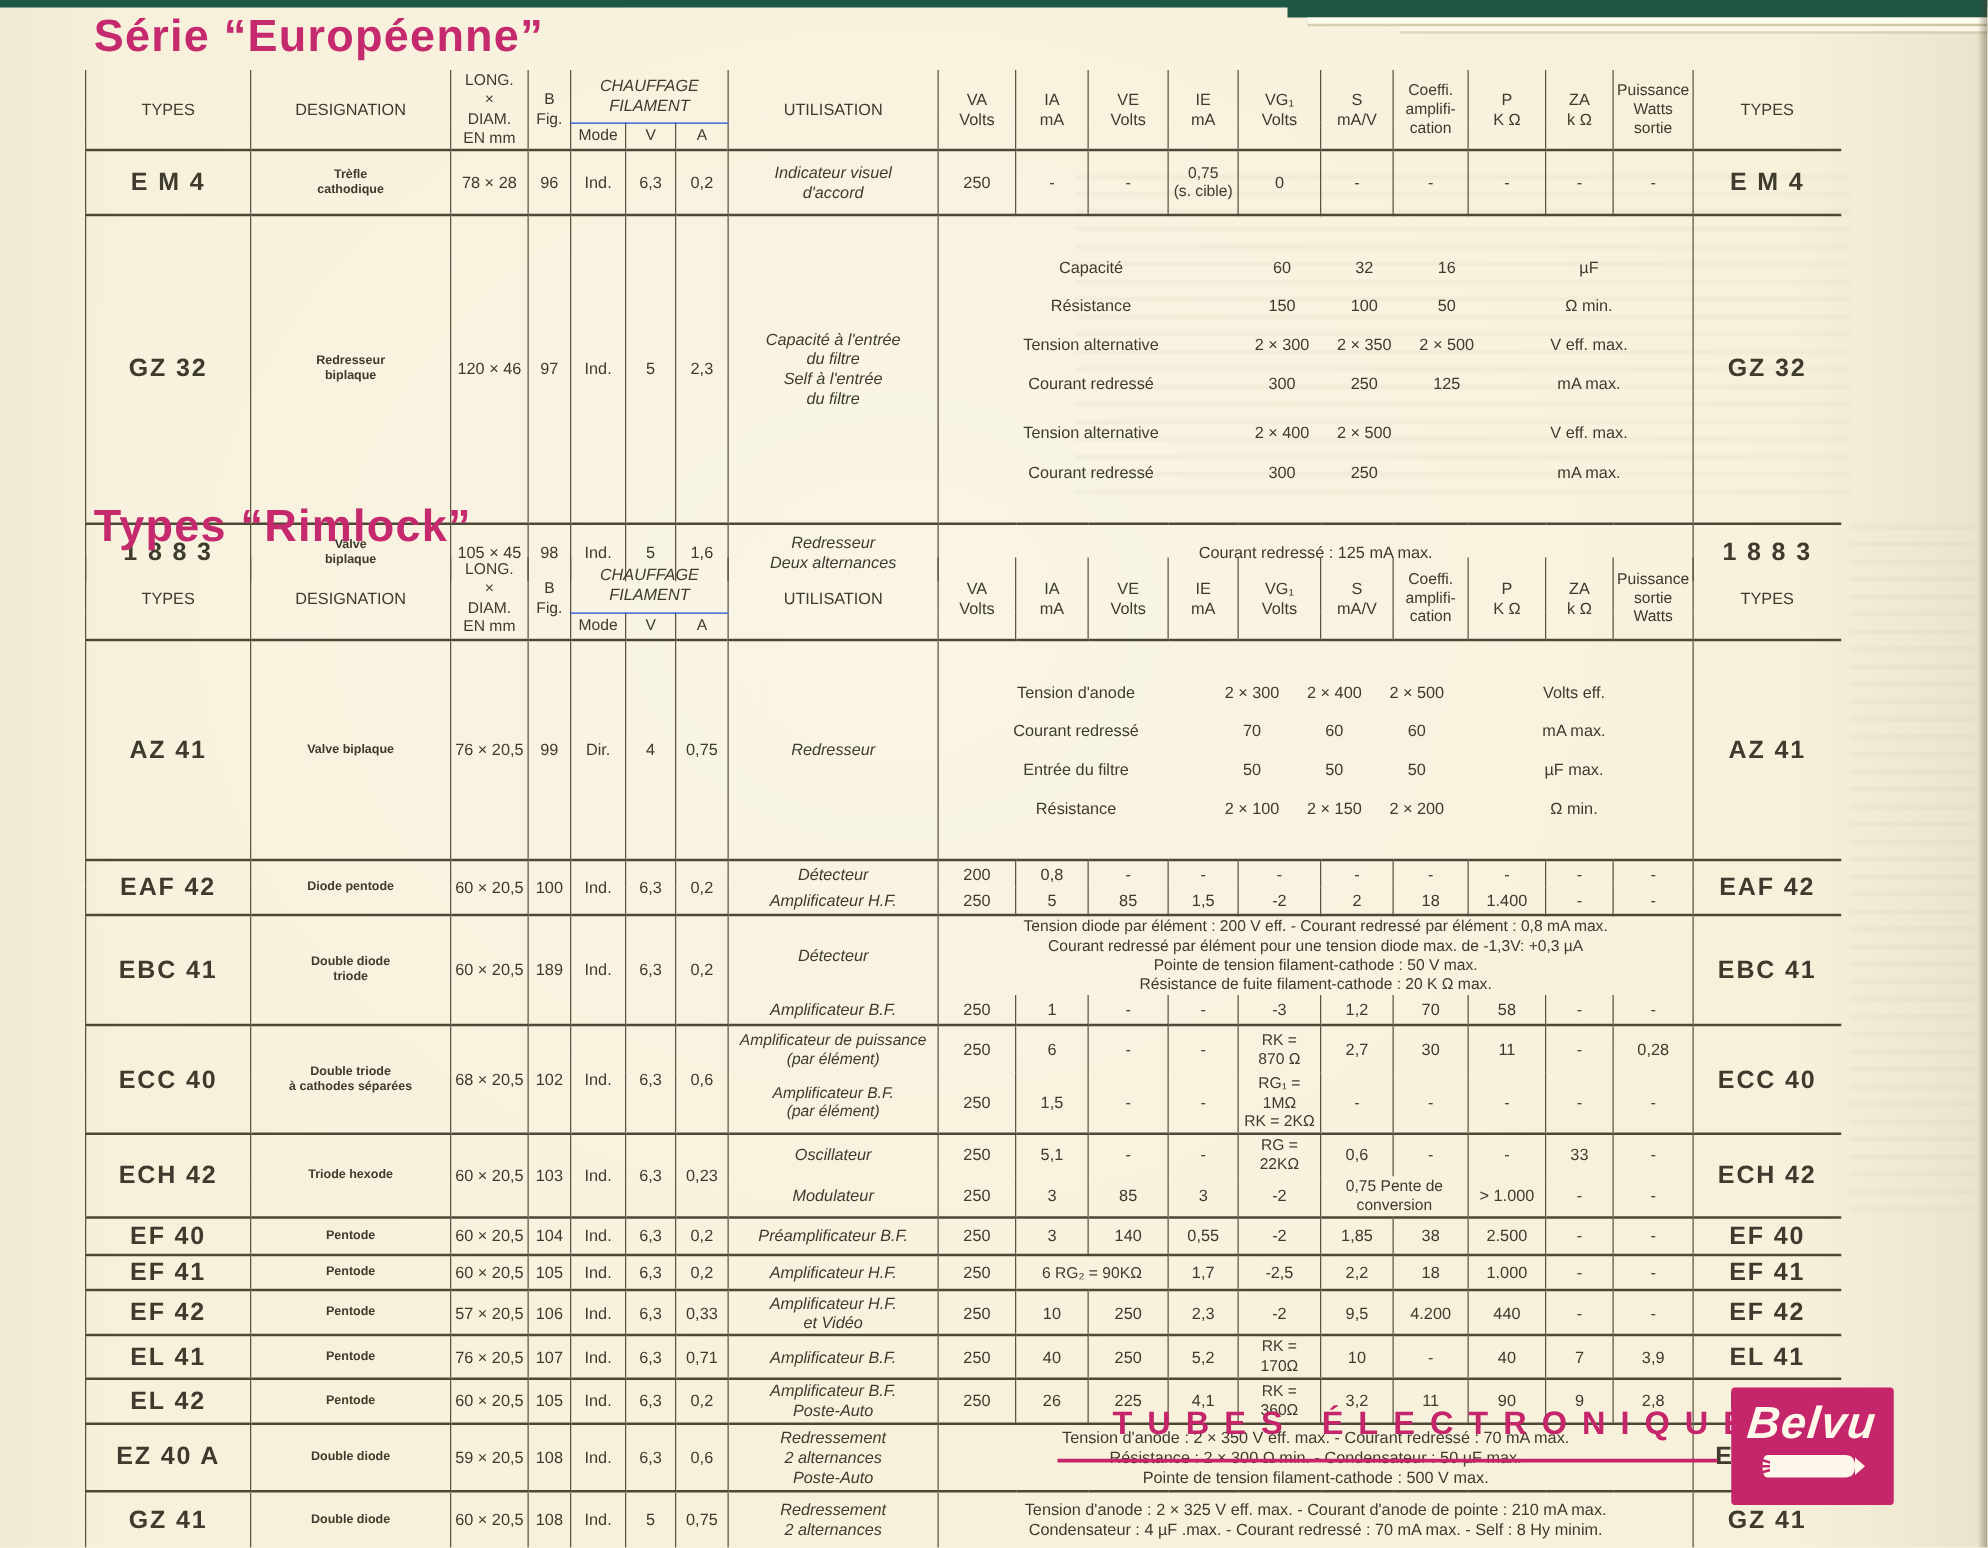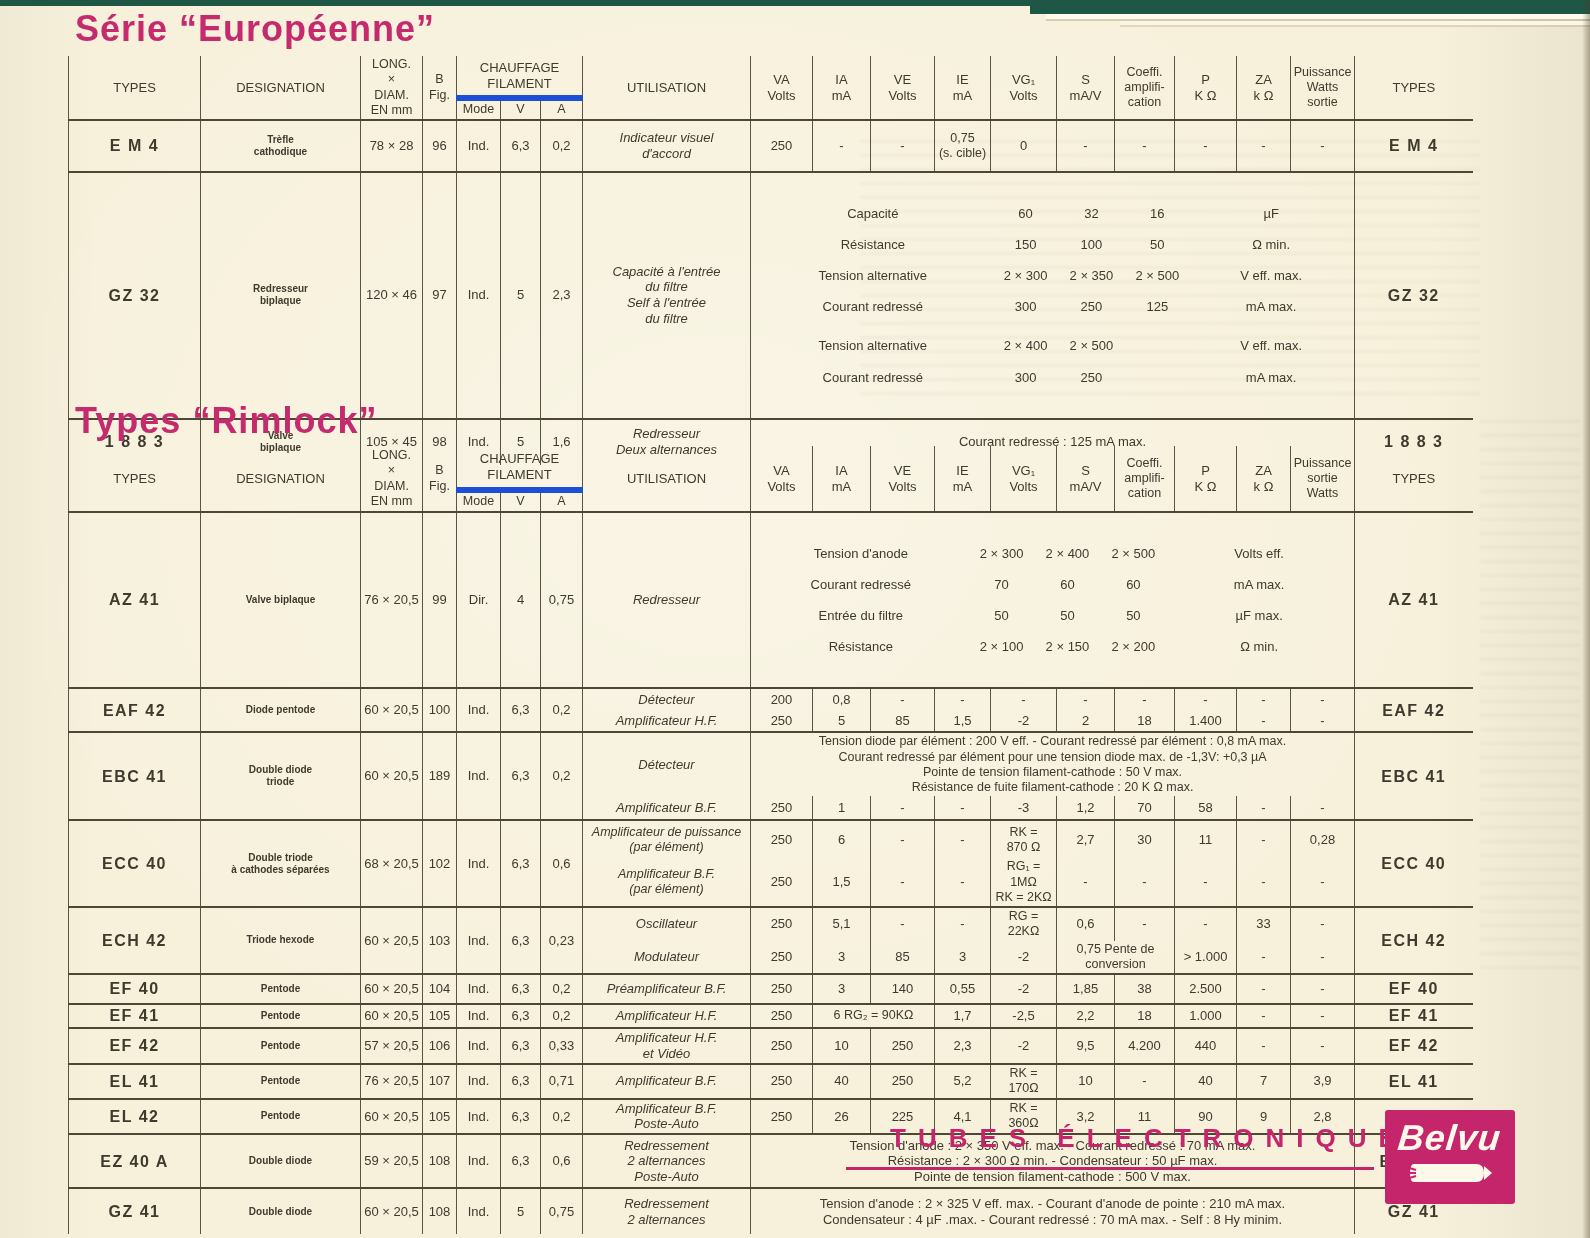--- a/index.html
+++ b/index.html
@@ -29,23 +29,23 @@
   #t1{top:56px;width:1404px;}
   #t2{top:446px;width:1404px;}
   th,td{
     border-left:1px solid #5b5442;
     padding:1px 2px;text-align:center;vertical-align:middle;
     font-size:13px;line-height:1.22;white-space:pre-line;font-weight:normal;
     overflow:hidden;
   }
   th:first-child,td:first-child{border-left:1.5px solid #5b5442;}
   thead th{border-bottom:2px solid #4d4736;}
-  th.chauf{border-bottom:6px solid #1d4ed8;}
+  th.chauf{border-bottom:1px solid #1d4ed8;font-style:italic;}
   tr.maj>td{border-top:2px solid #4d4736;}
-  .tp{font-weight:bold;font-size:16px;letter-spacing:1.5px;}
+  .tp{font-weight:bold;font-size:20px;letter-spacing:1.5px;}
   .des{font-weight:bold;font-size:10px;}
   .util{font-style:italic;font-size:13px;}
   .sm{font-size:12.5px;}
   .spanc{font-size:13px;}
   
   .mrow{display:flex;align-items:center;line-height:1.18;font-size:13px;justify-content:space-between;}
   .g32 .ml{flex:0 0 40%;} .g32 .mv{flex:0 0 11%;} .g32 .mu{flex:0 0 27%;}
   .g41 .ml{flex:0 0 36%;} .g41 .mv{flex:0 0 11%;} .g41 .mu{flex:0 0 31%;}
   .ml,.mv,.mu{text-align:center;}
   .gz-util{display:flex;flex-direction:column;justify-content:space-between;height:100%;}

